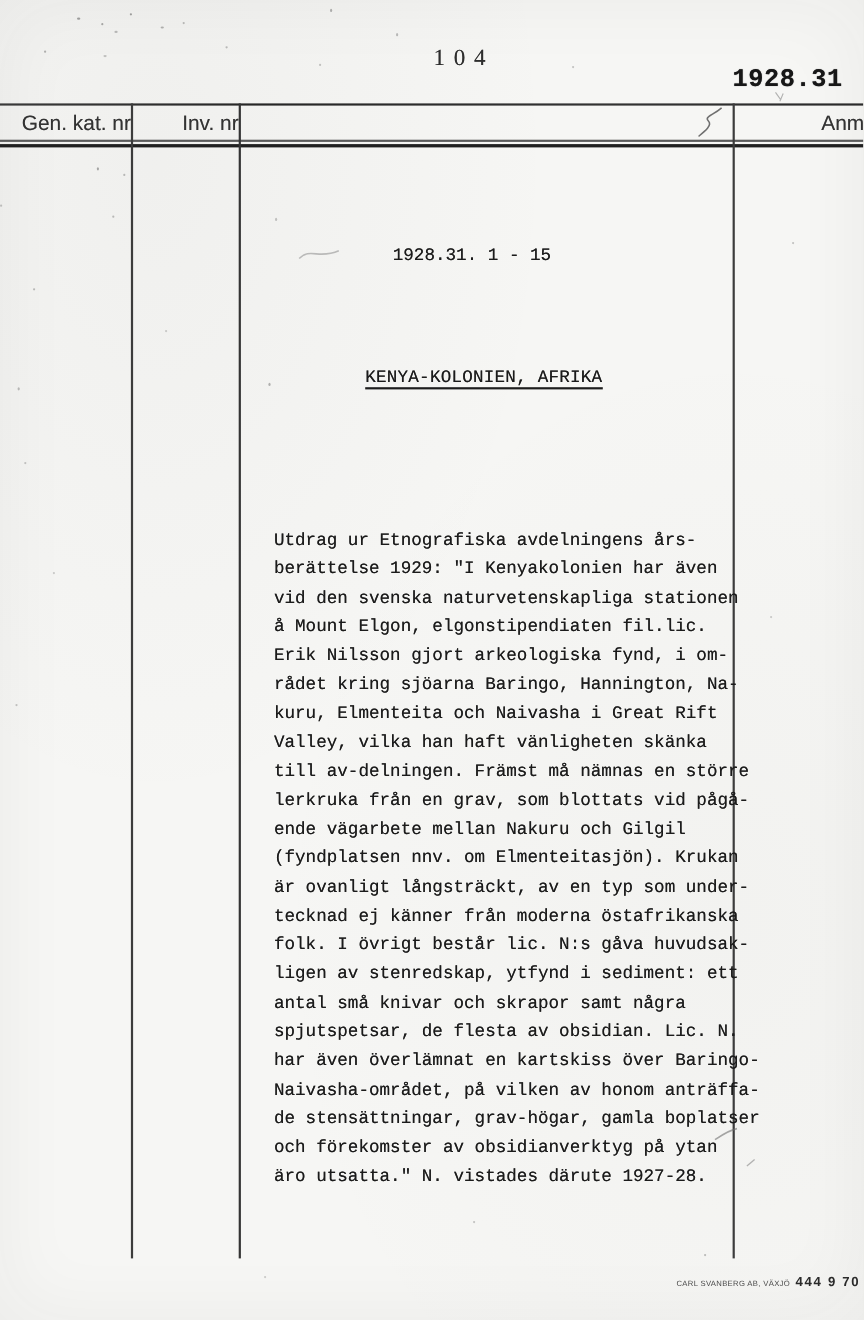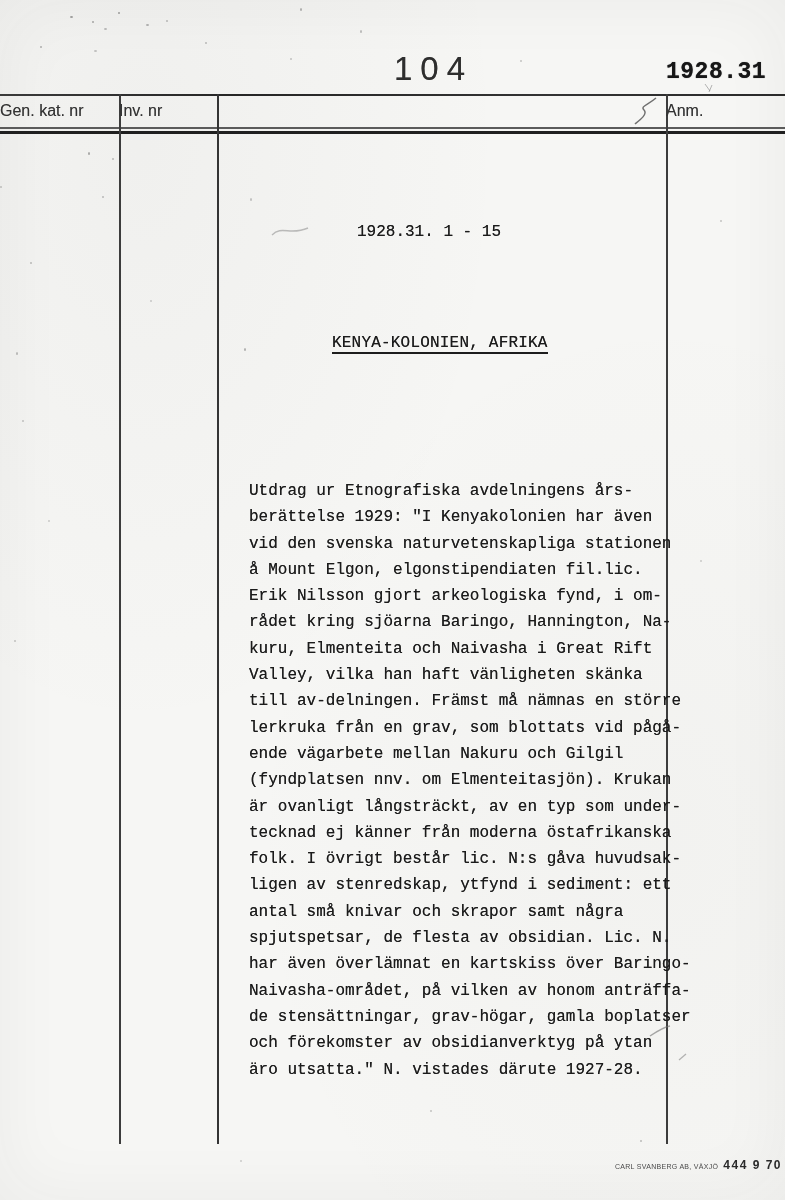--- a/index.html
+++ b/index.html
@@ -18,23 +18,23 @@
   
   .tw{
     font-family:Liberation Mono, monospace;
     font-size:16px;
     color:#1b1b1b;
     text-shadow:0 0 0.6px rgba(25,25,25,0.75);
     white-space:pre-line;
     position:absolute;
   }
   .stamp-number{
-    position:absolute;left:394px;top:50px;
-    font-family:Liberation Sans, sans-serif;
-    font-size:33px;color:#2e2e2e;letter-spacing:8px;
+    position:absolute;left:394px;top:40px;
+    font-family:Liberation Serif, serif;
+    font-size:21px;color:#2e2e2e;letter-spacing:8px;
     text-shadow:0 0 0.5px rgba(50,50,50,0.6);
   }
   .ref-number{
     position:absolute;left:666px;top:59px;
     font-family:"Liberation Mono","DejaVu Sans Mono",monospace;
     font-weight:bold;font-size:23px;color:#171717;
     letter-spacing:0.5px;
     text-shadow:0 0 0.7px rgba(20,20,20,0.8);
   }
   
@@ -43,22 +43,22 @@
   .hline.mid-thin{top:127px;height:1.5px;background:#5b5b5b;}
   .hline.mid-thick{top:131px;height:2.5px;background:#202020;}
   .vline{position:absolute;top:94px;height:1050px;width:2px;background:#3c3c3c;}
   .vline.v1{left:119px;}
   .vline.v2{left:217px;background:#343434;width:2.2px;}
   .vline.v3{left:666px;}
   
   .col-label{
     position:absolute;top:102px;
     font-family:"Liberation Sans",sans-serif;
-    font-size:16px;color:#333;
-    text-align:left;
+    font-size:19px;color:#333;
+    text-align:right;
     text-shadow:0 0 0.4px rgba(60,60,60,0.5);
   }
   .col-label.c1{left:0;width:119px;}
   .col-label.c2{left:119px;width:98px;}
   .col-label.c4{left:666px;width:125px;}
   
   .series-heading{left:357px;top:223px;}
   .doc-title{
     left:332px;top:334px;
     border-bottom:2.5px solid #1d1d1d;

